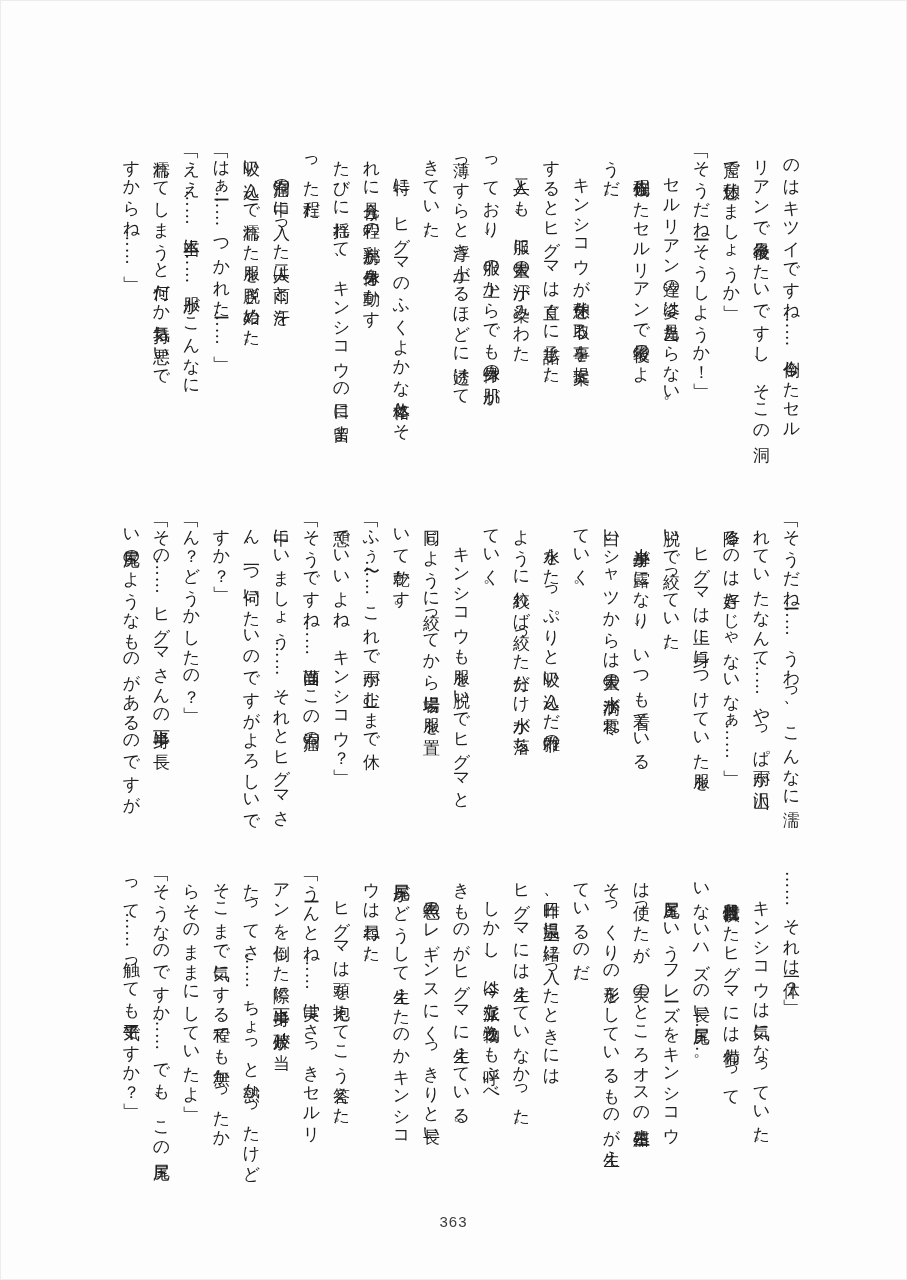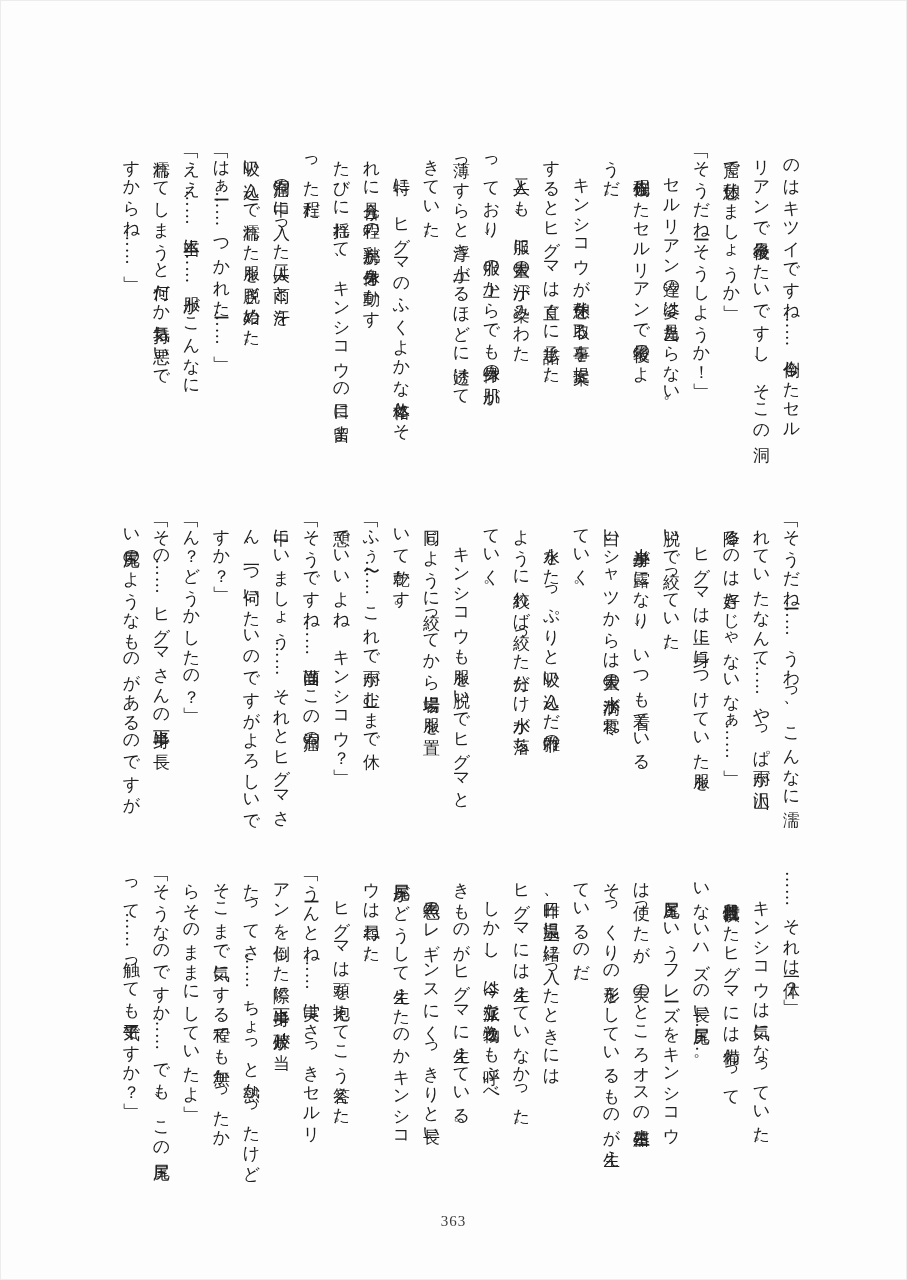--- a/index.html
+++ b/index.html
@@ -42,21 +42,21 @@
   }
   .page-number {
     position: absolute;
     top: 1213px;
     left: 0;
     width: 100%;
     text-align: center;
     font-size: 15px;
     letter-spacing: 1px;
     color: #3c3c3c;
-    font-family: Liberation Serif, serif;
+    font-family: Liberation Sans, sans-serif;
   }
 </style>
 </head>
 <body>
 
 <div class="page">
   <section class="text-block" data-block-index="0">
       <p>のはキツイですね……今倒したセル</p>
       <p>リアンで最後みたいですし、そこの洞</p>
       <p>窟で休憩しましょうか」</p>

